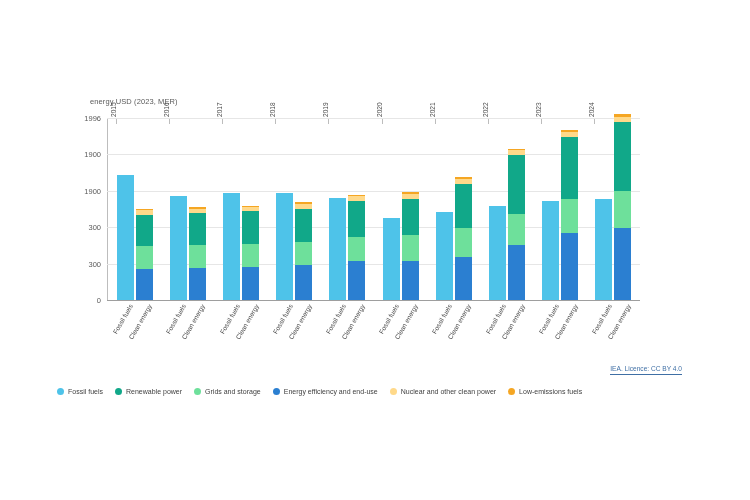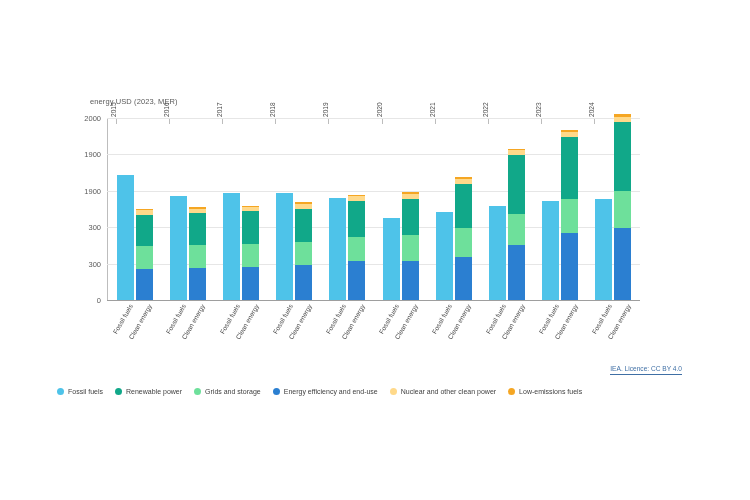--- a/index.html
+++ b/index.html
@@ -102,21 +102,21 @@
 <div class="page">
 
   <div class="unit-label">energy USD (2023, MER)</div>
 
   <div class="yticks">
       <div class="ytick" style="top: 182px;">0</div>
       <div class="ytick" style="top: 145.6px;">300</div>
       <div class="ytick" style="top: 109.2px;">300</div>
       <div class="ytick" style="top: 72.8px;">1900</div>
       <div class="ytick" style="top: 36.4px;">1900</div>
-      <div class="ytick" style="top: 0px;">2000</div>
+      <div class="ytick" style="top: 0px;">1996</div>
     </div>
 
   <div class="plot">
     <div class="axis-y-line"></div>
     <div class="axis-x-line"></div>
   <div class="gridline" style="top: 182px; background: transparent;"></div>
       <div class="gridline" style="top: 145.6px;"></div>
       <div class="gridline" style="top: 109.2px;"></div>
       <div class="gridline" style="top: 72.8px;"></div>
       <div class="gridline" style="top: 36.4px;"></div>

